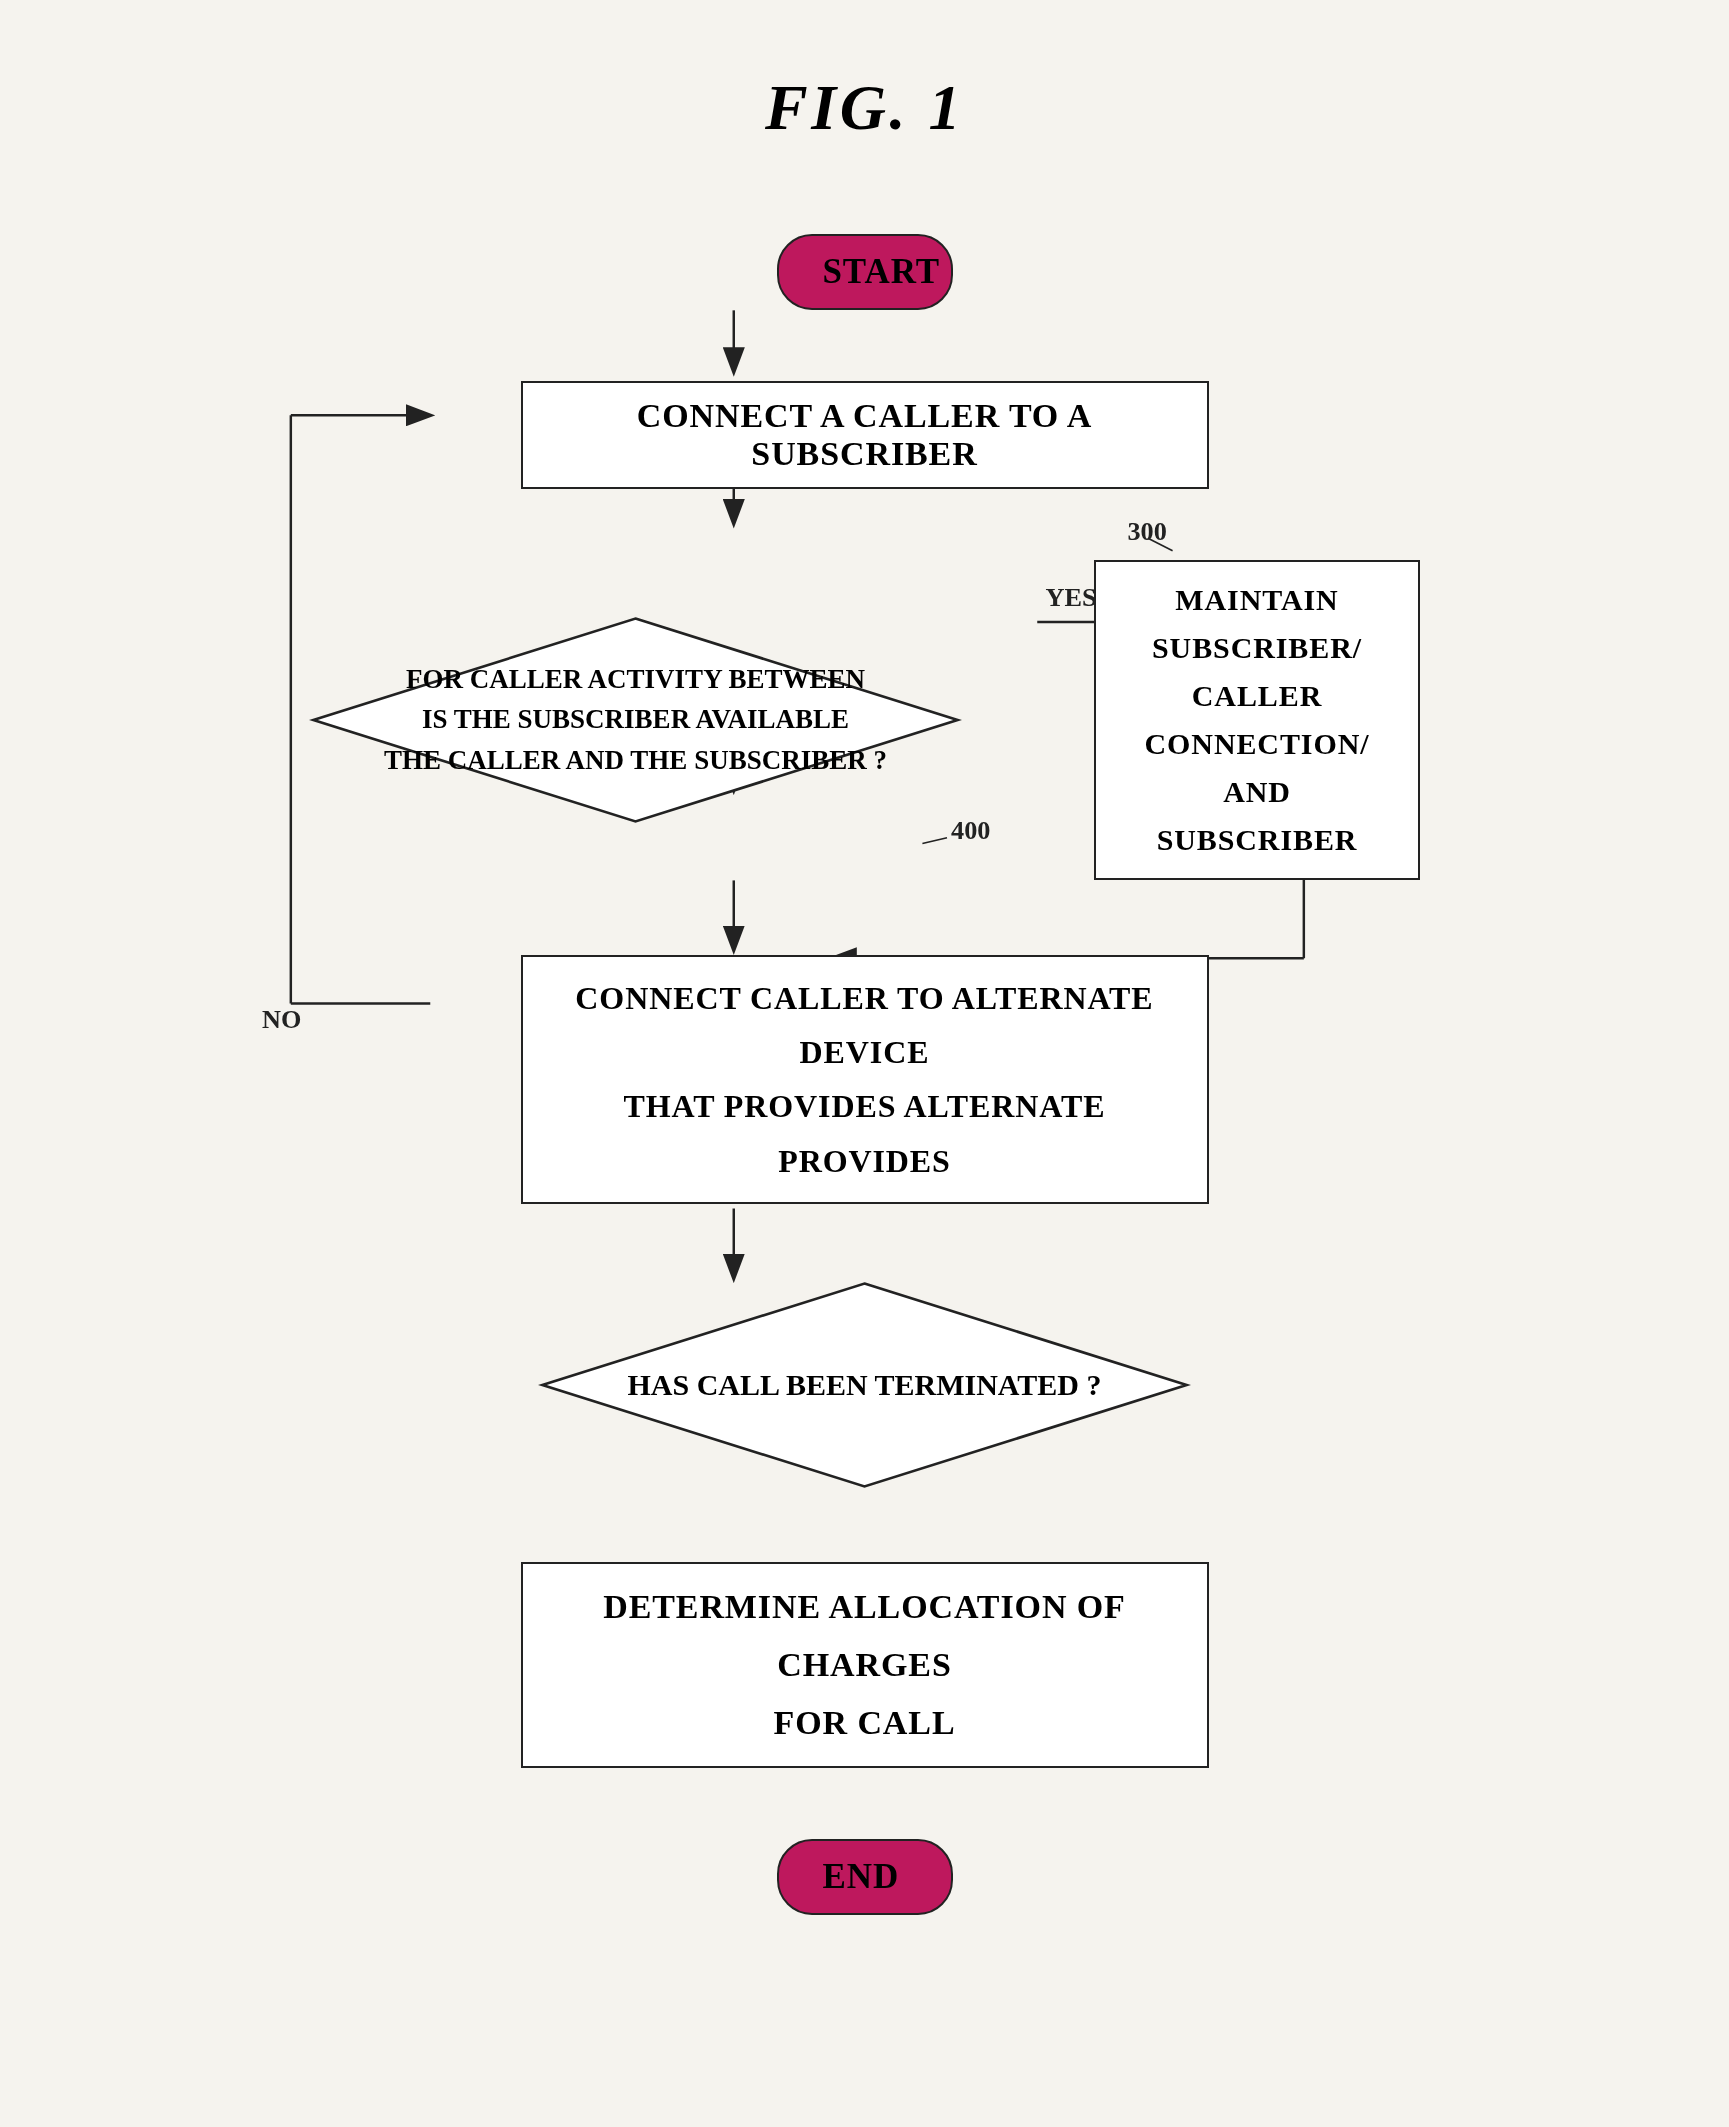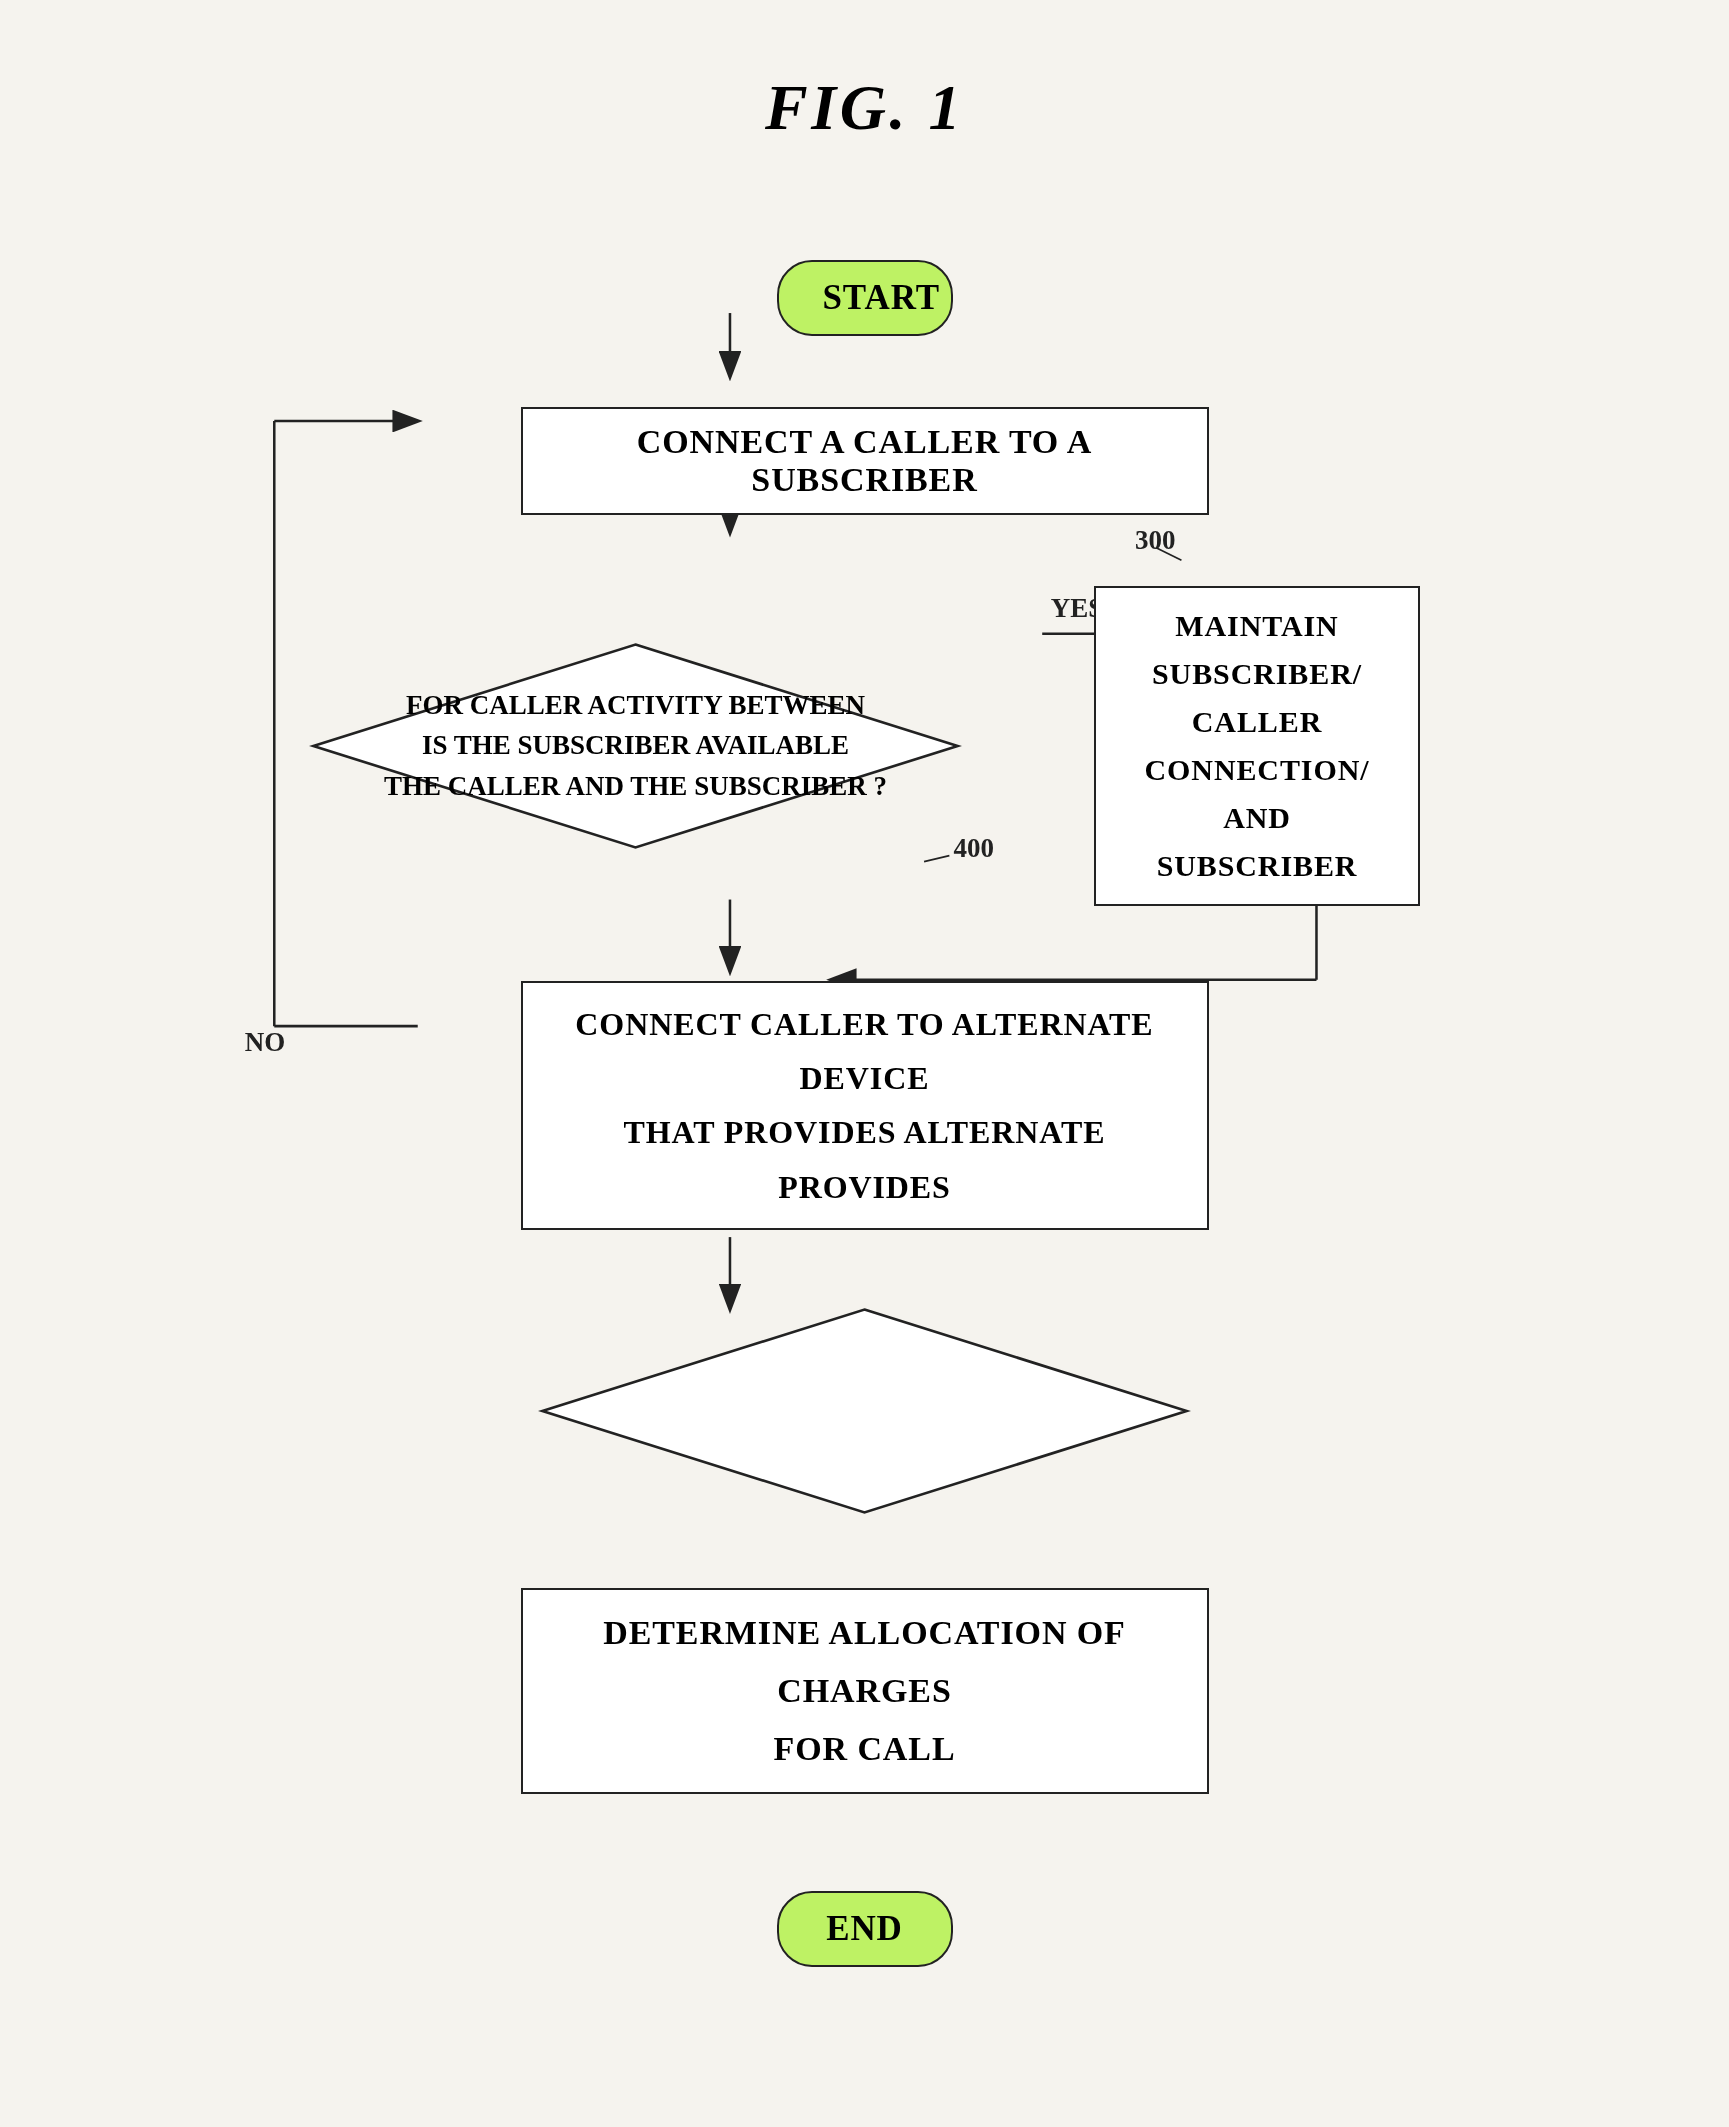--- a/index.html
+++ b/index.html
@@ -23,24 +23,22 @@
       letter-spacing: 3.5px;
     }
 
     
     .rounded-rect {
       border: 2.6px solid #222;
       border-radius: 35px;
       padding: 16px 44px;
       font-size: 32px;
       font-weight: bold;
-      text-align: center;
-      background: #bef264;
+      background: #be185d;
       letter-spacing: 0.9px;
-      margin-top: 26px;
     }
 
     .rect {
       border: 2.6px solid #222;
       padding: 14px 44px;
       font-size: 32px;
       font-weight: bold;
       text-align: center;
       background: #fff;
       letter-spacing: 0.9px;
@@ -167,20 +165,23 @@
     </div>
   </div>
 
   <div style="height:75px;"></div>
 
   <div style="display:flex; justify-content:center; position:relative; z-index:2;">
     <div style="position:relative; width:653px; height:212px; display:flex; align-items:center; justify-content:center;">
       <svg width="653" height="212" viewBox="0 0 740 240" style="position:absolute;top:0;left:0;">
         <polygon points="370,5 735,120 370,235 5,120" fill="white" stroke="#222" stroke-width="3"></polygon>
       </svg>
+      <div style="position:relative; z-index:2; text-align:center; font-size:30px; font-weight:bold; line-height:1.4; width:485px;">
+        <div>HAS CALL BEEN TERMINATED ?</div>
+      </div>
     </div>
   </div>
 
   <div style="height:71px;"></div>
 
   <div style="display:flex; justify-content:center; position:relative; z-index:2;">
     <div class="rect" style="width:688px; font-size:34px; line-height:1.7;">
       <div>DETERMINE ALLOCATION OF CHARGES</div>
       <div>FOR CALL</div>
     </div>

